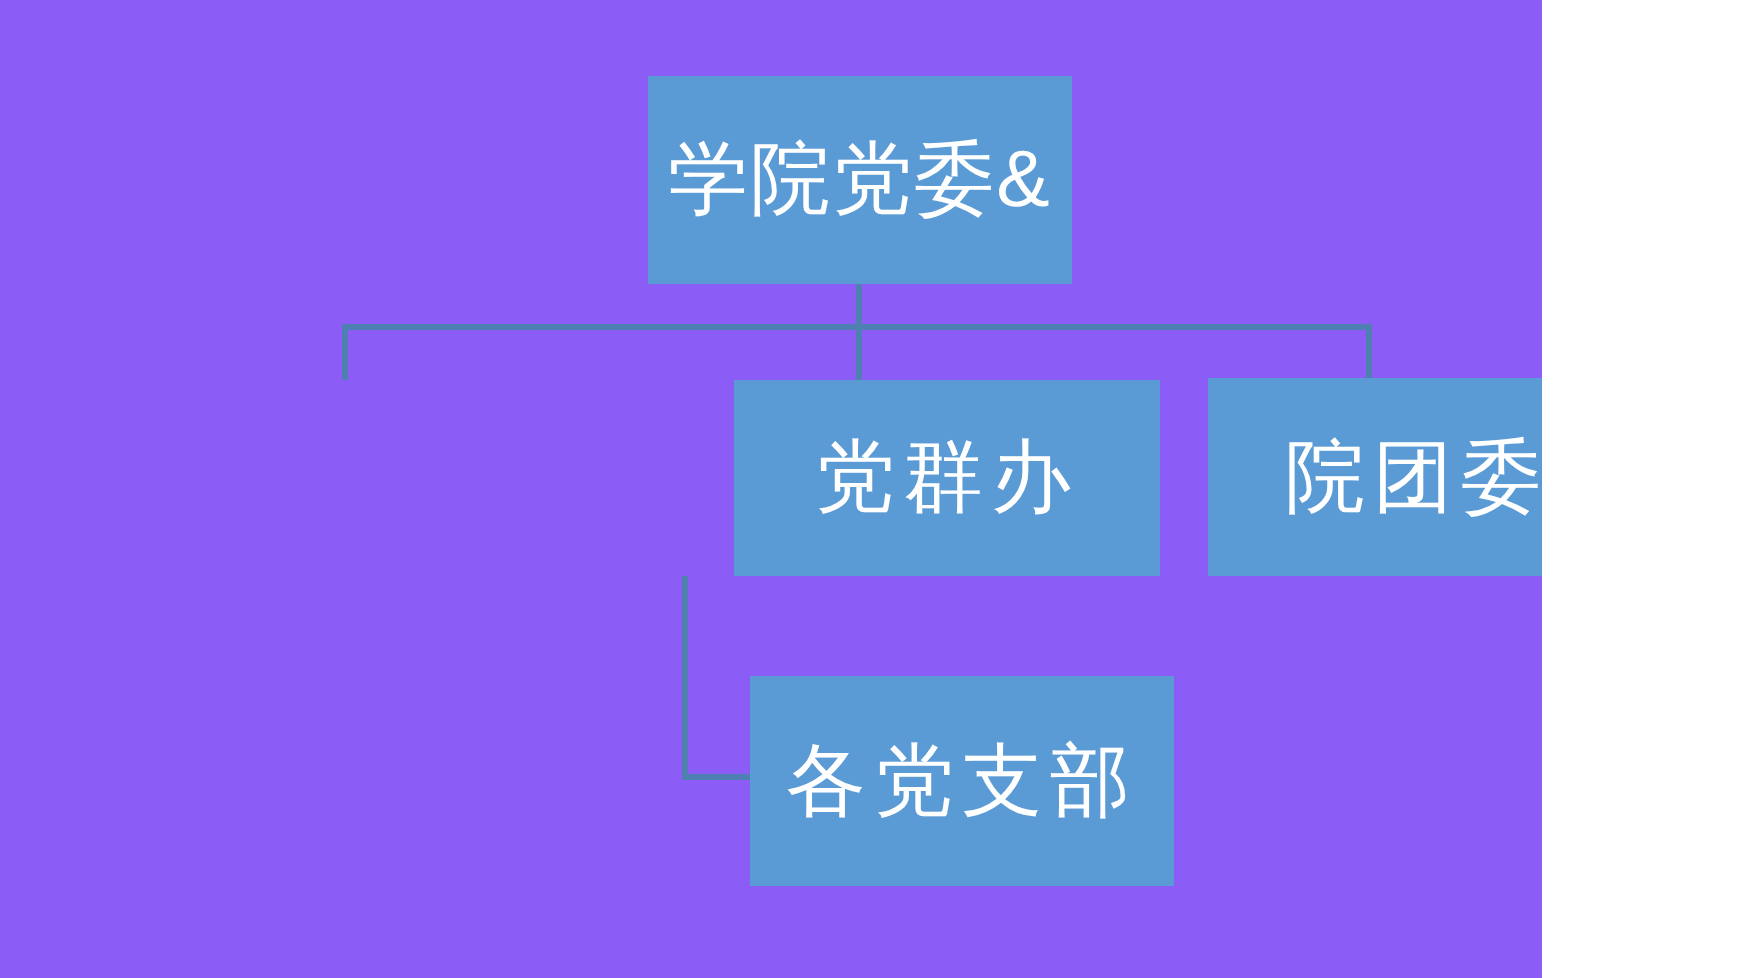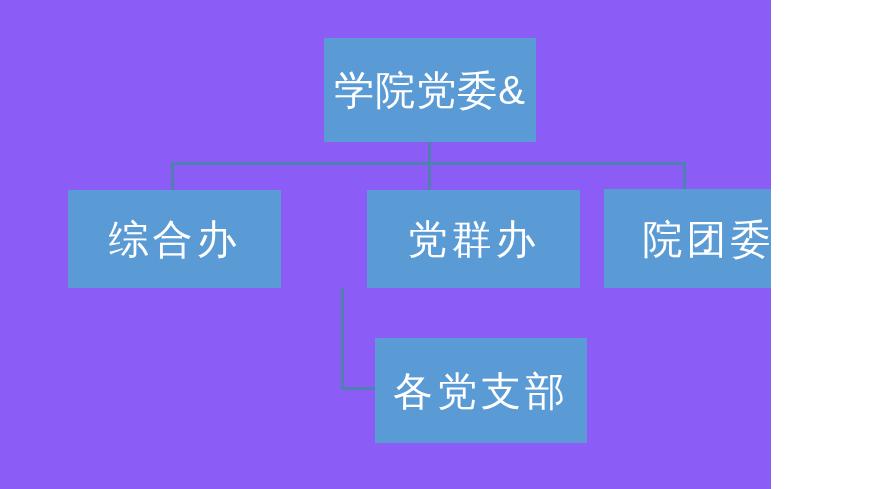--- a/index.html
+++ b/index.html
@@ -61,23 +61,20 @@
   <div class="conn conn-drop-right"></div>
   <div class="conn conn-elbow-v"></div>
   <div class="conn conn-elbow-h"></div>
 
   <div class="node node-root">
     <div class="label">
       <span class="line">学院党委&amp;</span>
     </div>
   </div>
 
-  <div class="node node-general">
-    <div class="label">综合办</div>
-  </div>
 
   <div class="node node-partymass">
     <div class="label">党群办</div>
   </div>
 
   <div class="node node-youthleague">
     <div class="label">院团委</div>
   </div>
 
   <div class="node node-branches">

